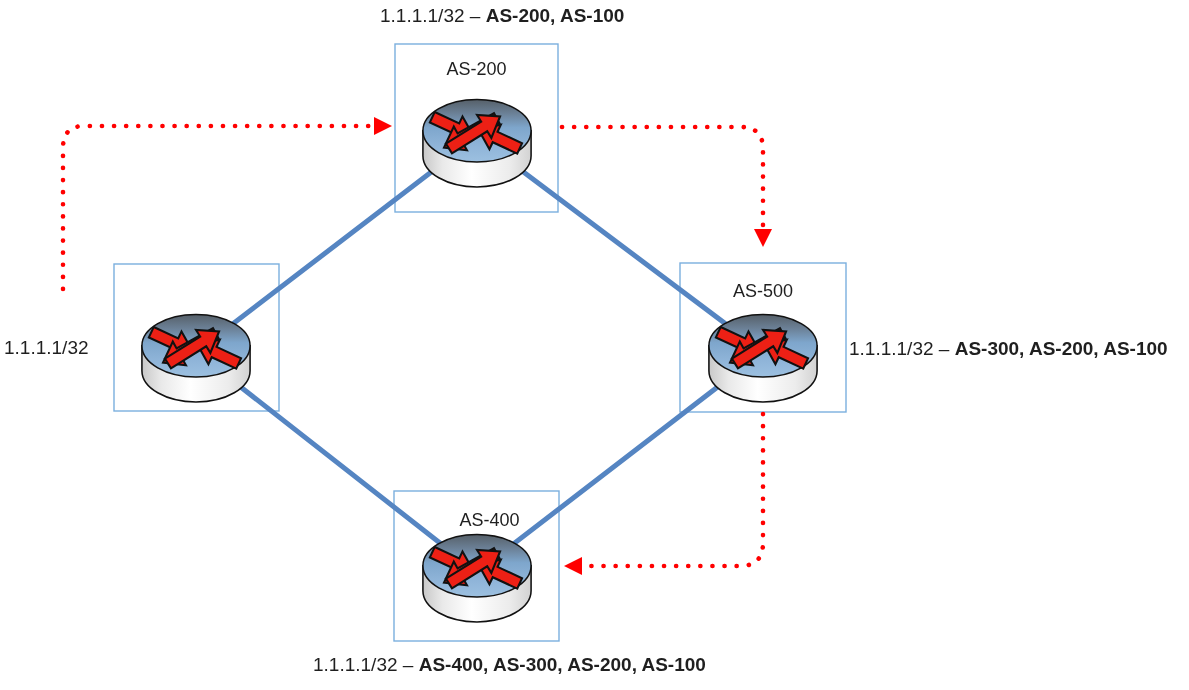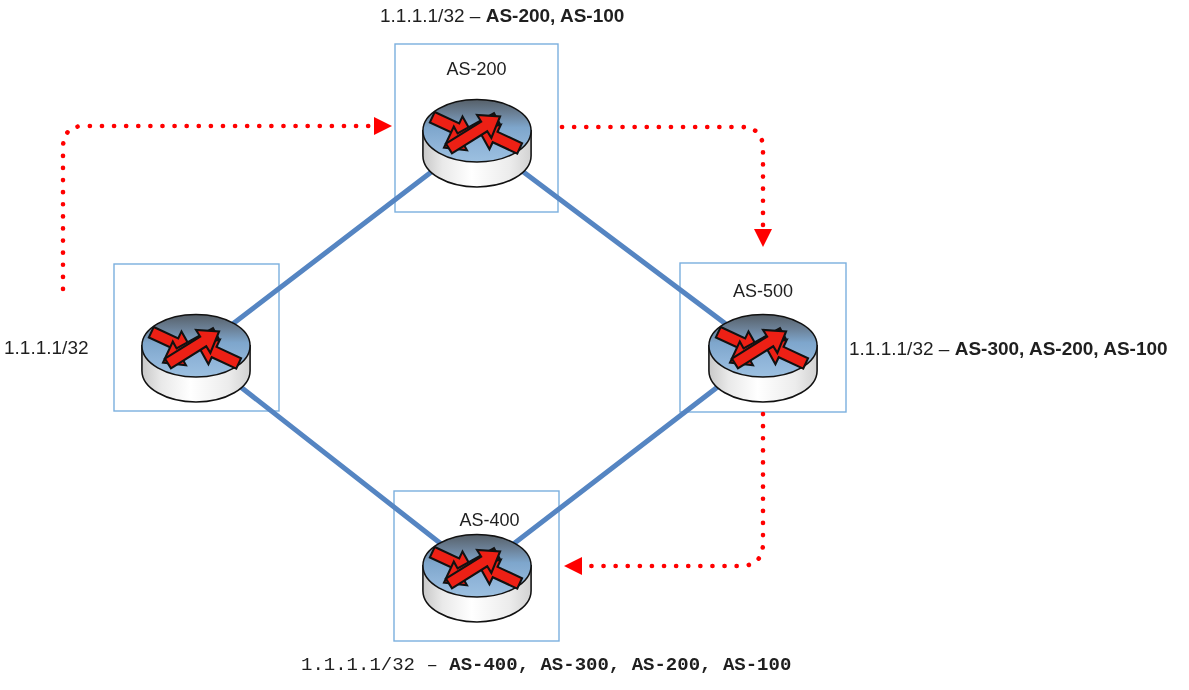--- a/index.html
+++ b/index.html
@@ -122,17 +122,17 @@
   </div>
 
   <div class="route-label" style="left:4px;top:337px;">
     <span>1.1.1.1/32</span><span class="aspath"></span>
   </div>
 
   <div class="route-label" style="left:849px;top:338px;">
     <span>1.1.1.1/32 – </span><span class="aspath">AS-300, AS-200, AS-100</span>
   </div>
 
-  <div class="route-label" style="left:301px;top:654px;font-family:Liberation Mono, monospace;">
+  <div class="route-label" style="left:313px;top:654px;">
     <span>1.1.1.1/32 – </span><span class="aspath">AS-400, AS-300, AS-200, AS-100</span>
   </div>
 
 </div>
 
 </body></html>

